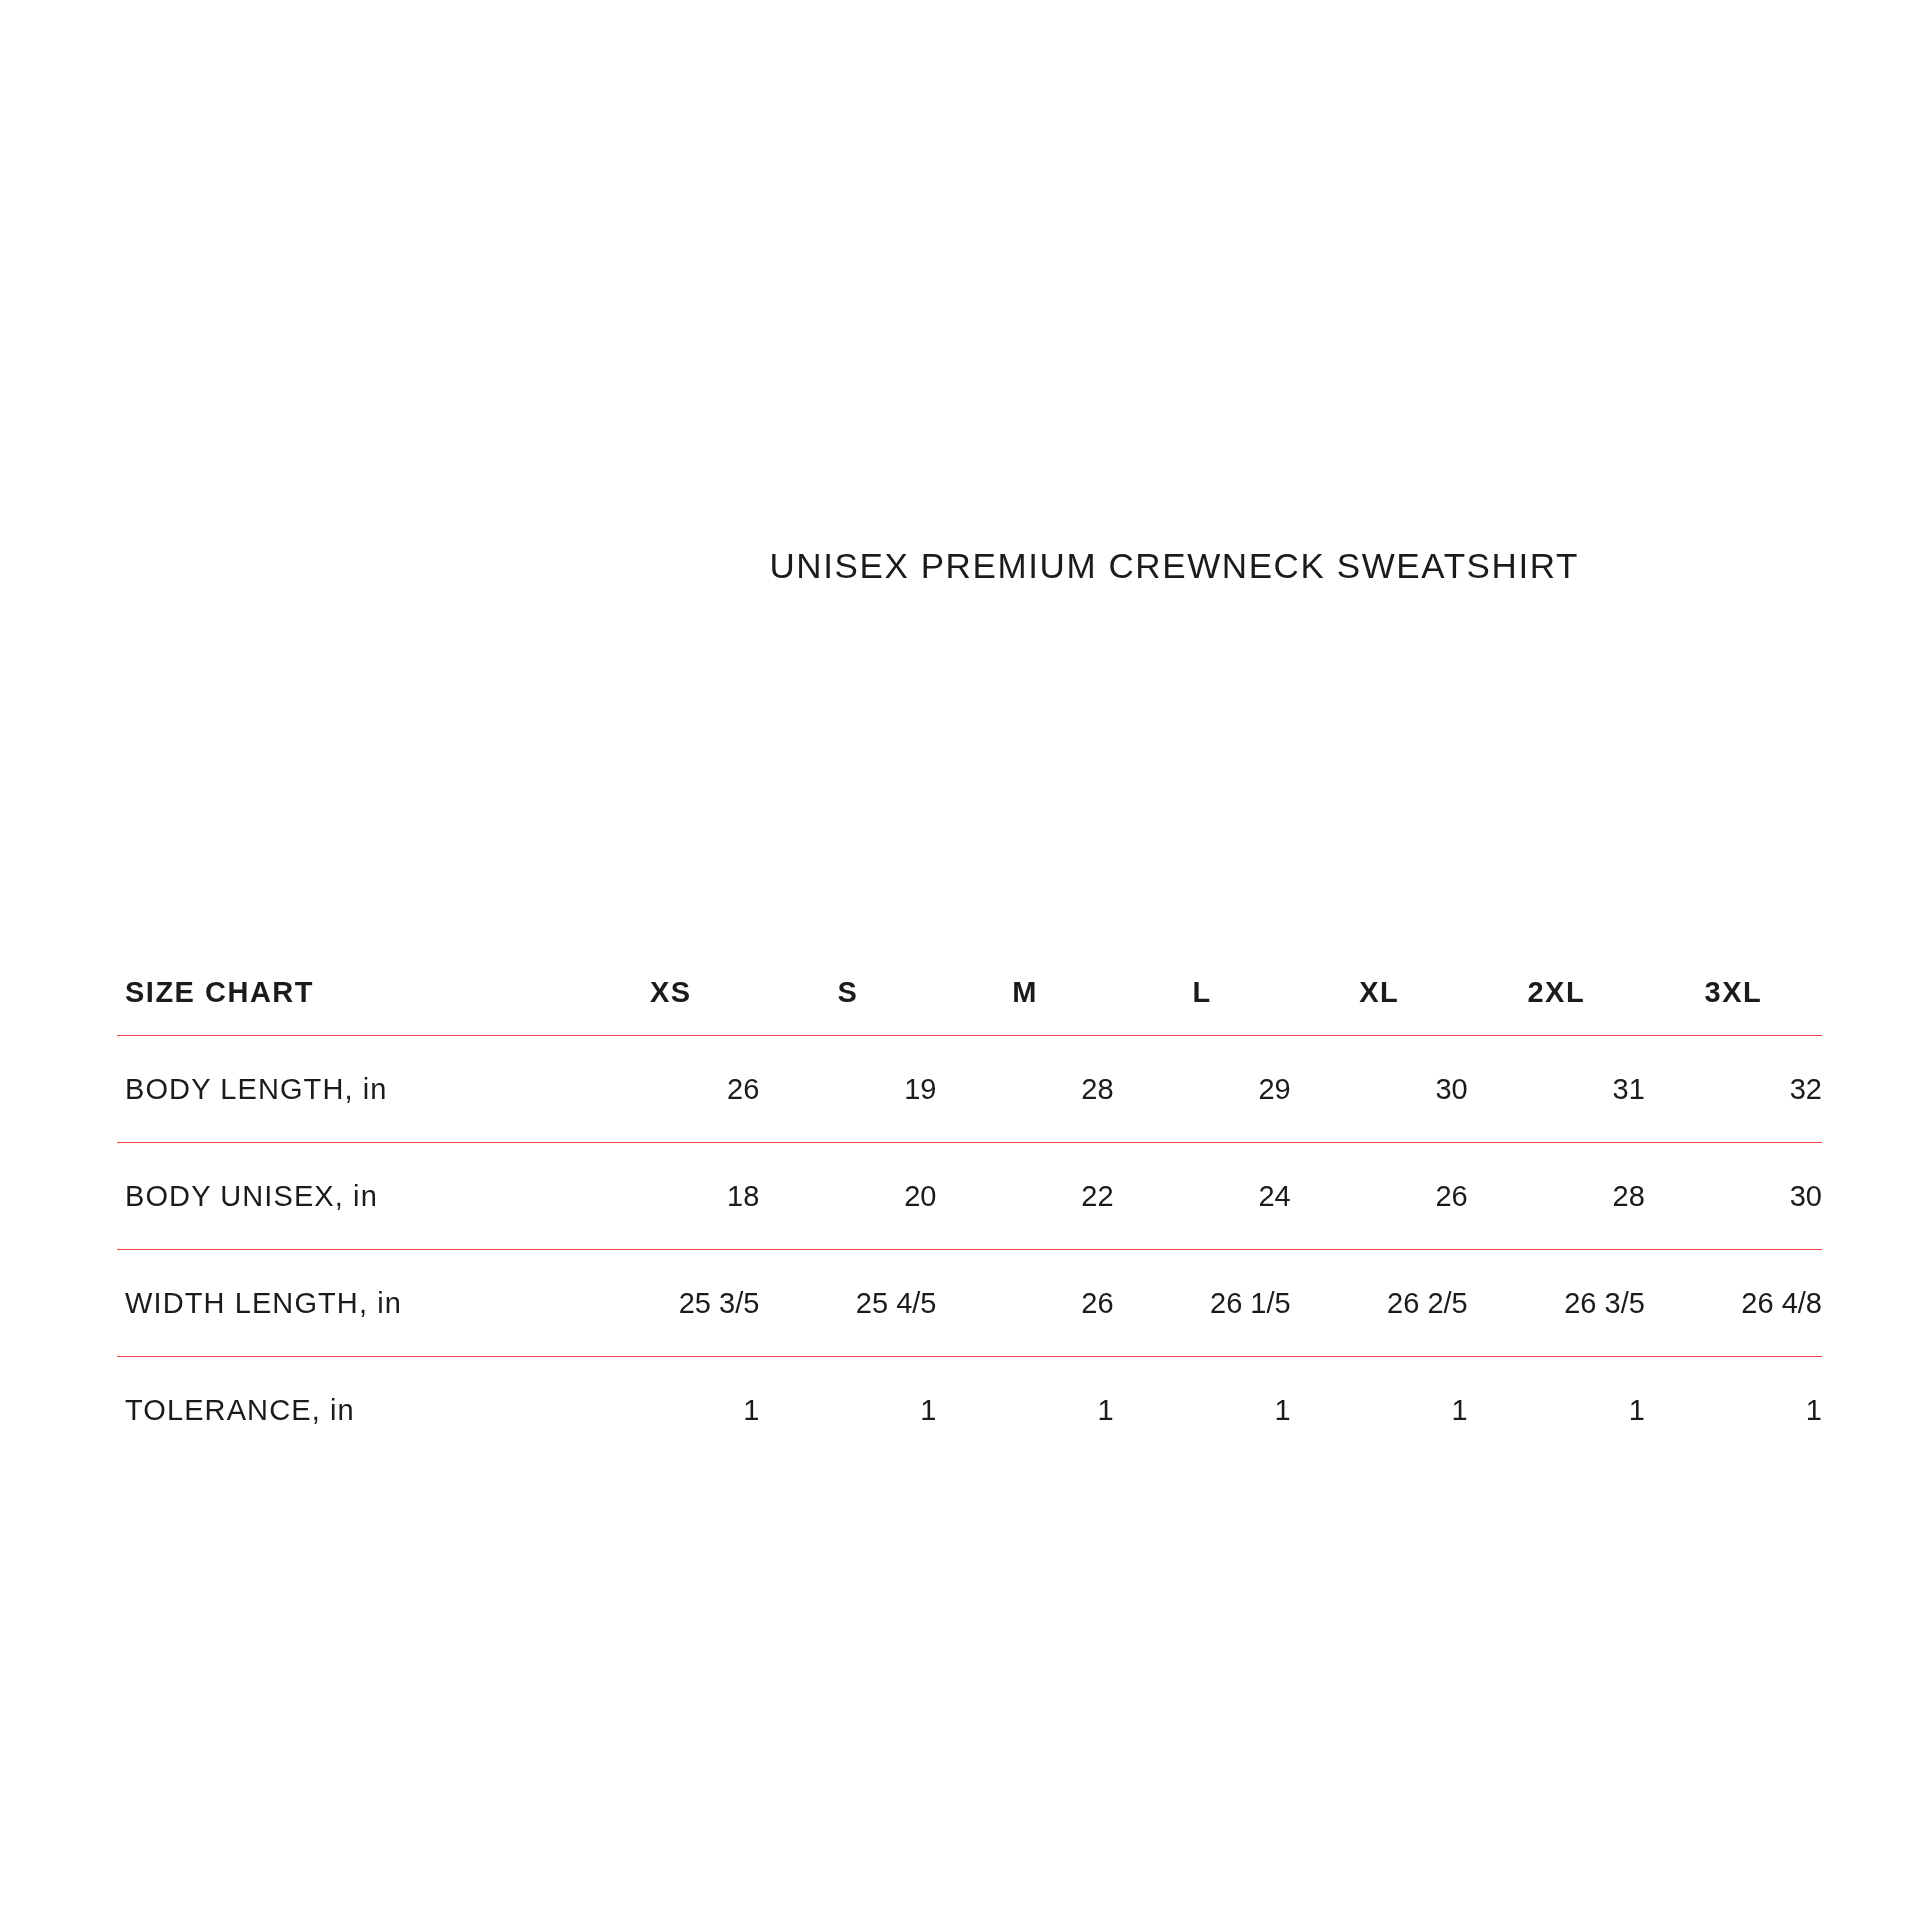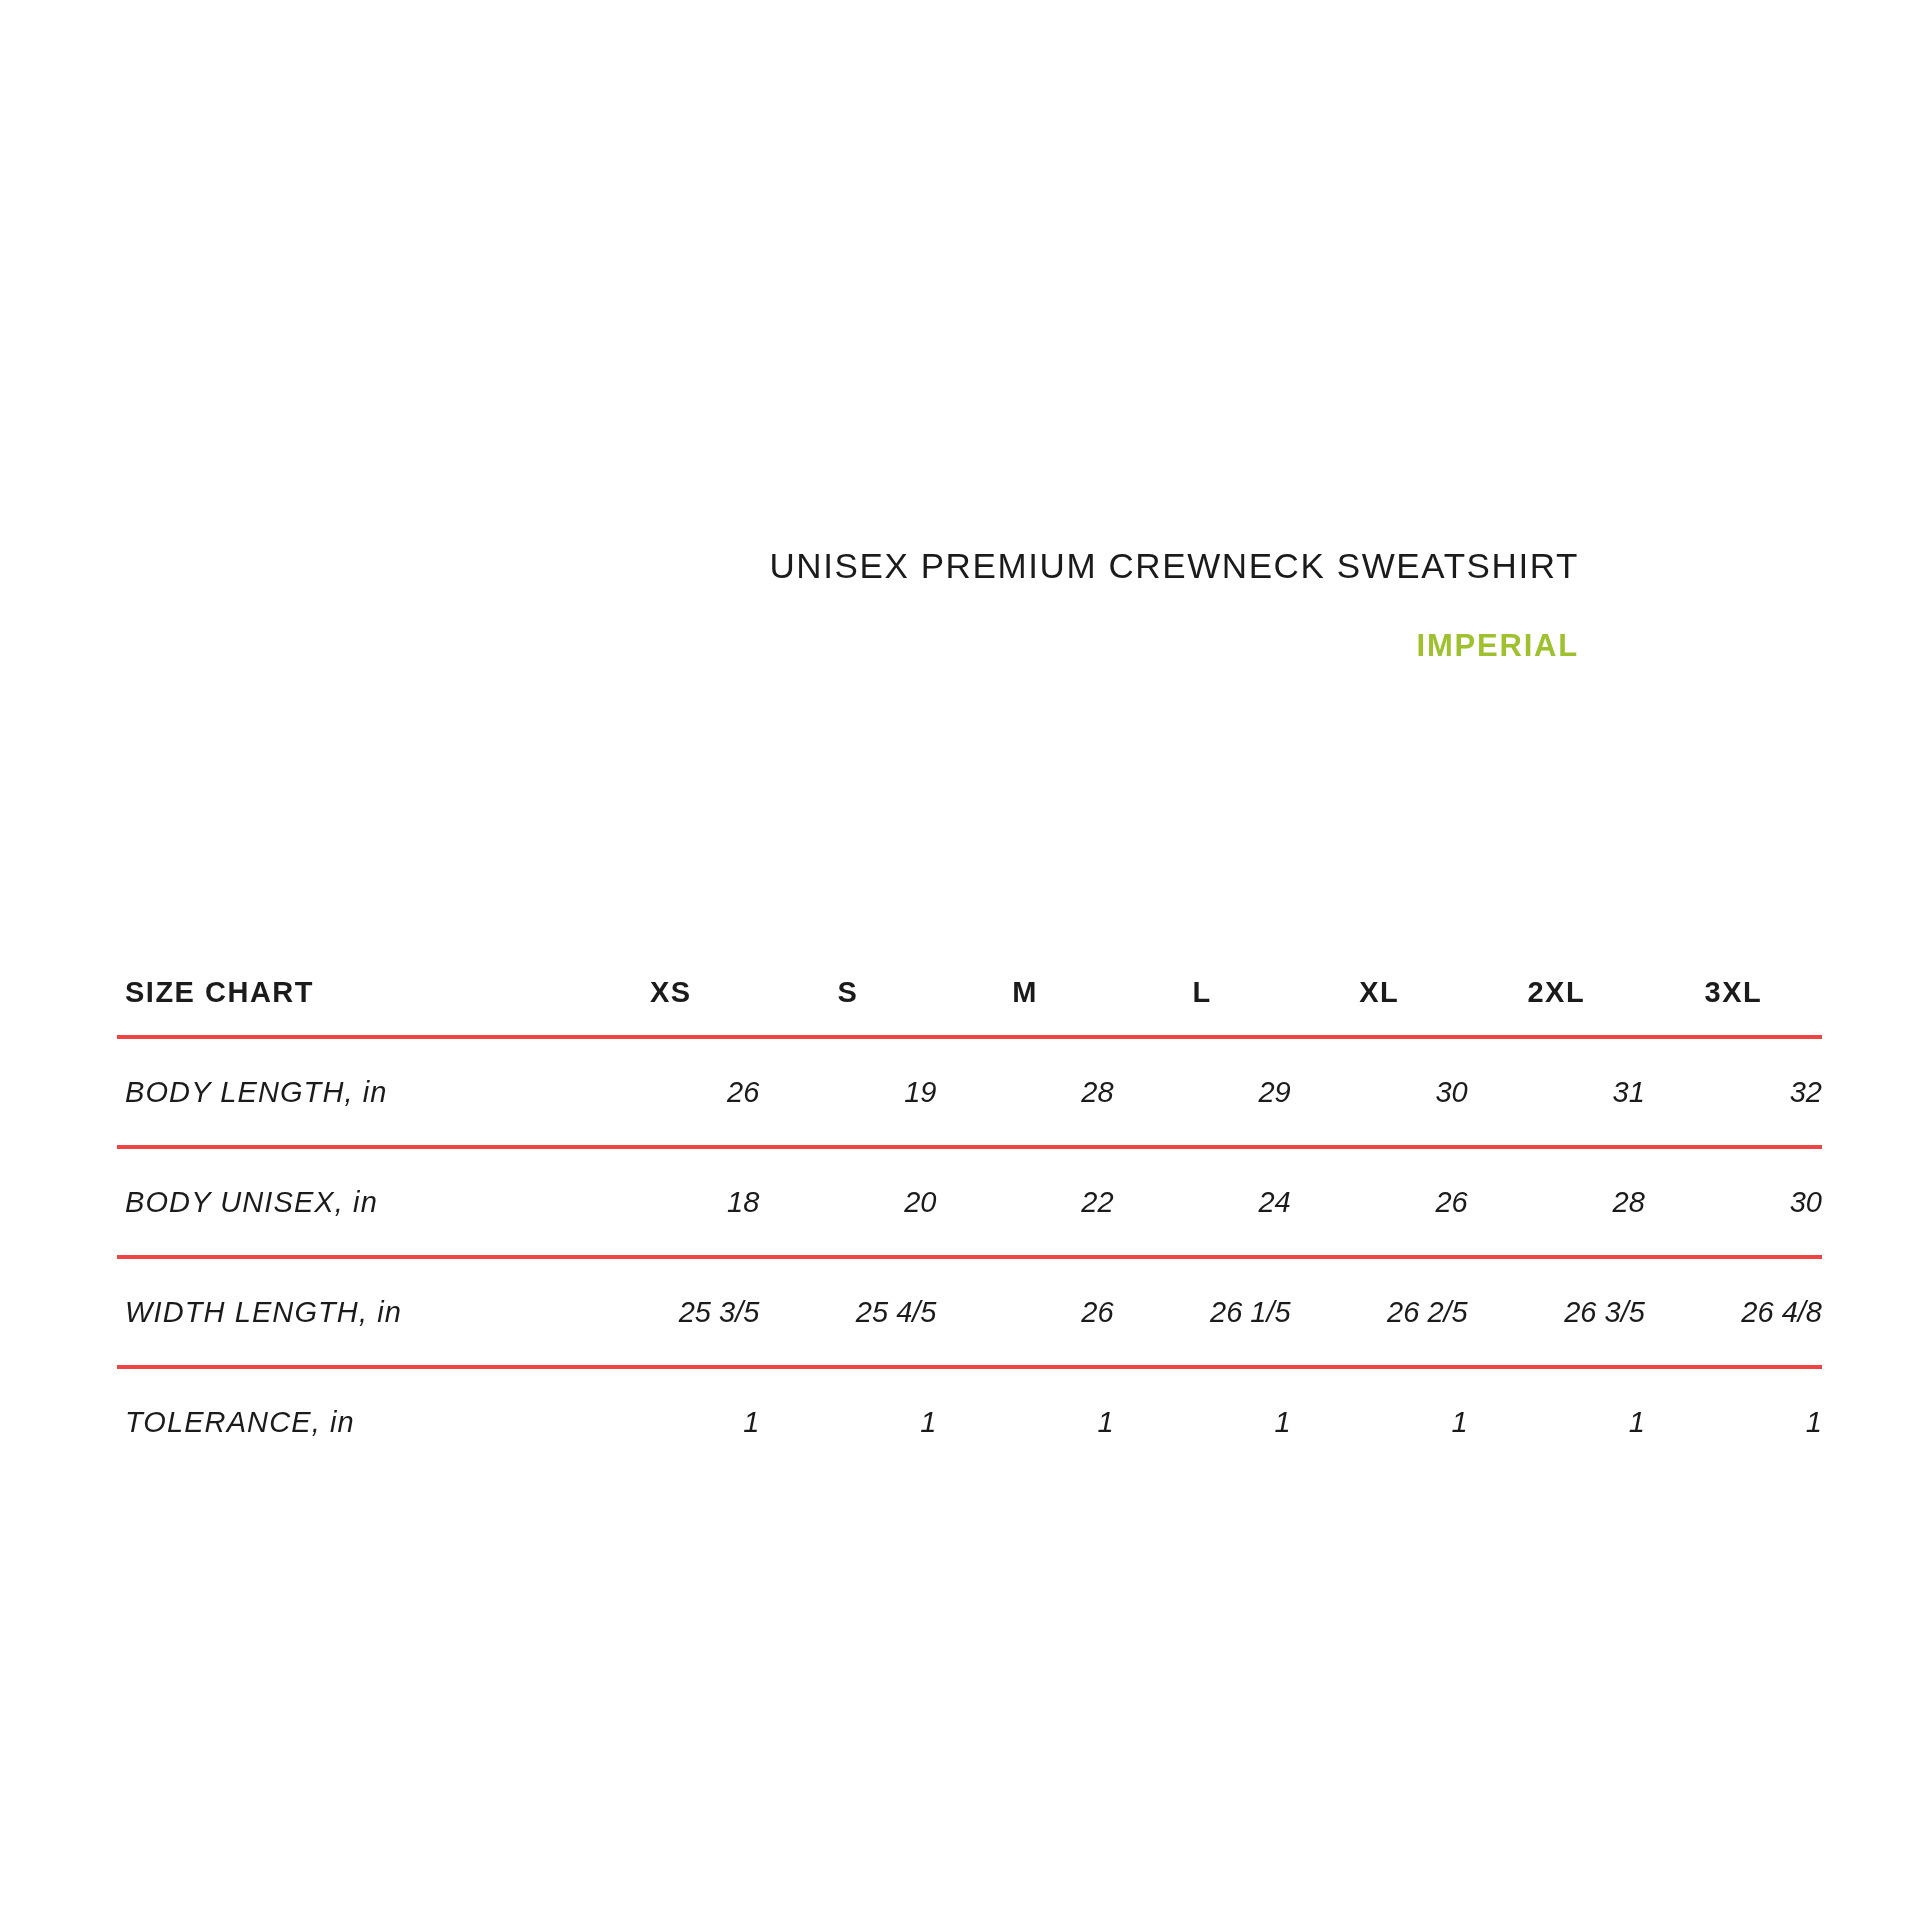--- a/index.html
+++ b/index.html
@@ -68,22 +68,21 @@
     font-weight: 700;
     letter-spacing: 1.5px;
     color: #1b1b1b;
     text-align: center;
   }
   thead th.label-head {
     text-align: left;
     padding-left: 8px;
   }
   tbody tr {
-    border-top: 4px solid #ef4444;
-    font-style: italic;
+    border-top: 1px solid #ef4444;
   }
   tbody td {
     height: 106px;
     font-size: 29px;
     text-align: right;
     color: #1b1b1b;
     font-weight: 400;
   }
   tbody td.row-label {
     text-align: left;
@@ -91,21 +90,20 @@
     letter-spacing: 1.1px;
   }
 </style>
 </head>
 <body>
 
 <div class="page">
 
   <div class="header">
     <div class="product-title">UNISEX PREMIUM CREWNECK SWEATSHIRT</div>
-    <div class="unit-label">IMPERIAL</div>
   </div>
 
   <div class="table-wrap">
     <table class="size-chart">
       <colgroup>
         <col class="label-col">
         <col class="size-col">
         <col class="size-col">
         <col class="size-col">
         <col class="size-col">

